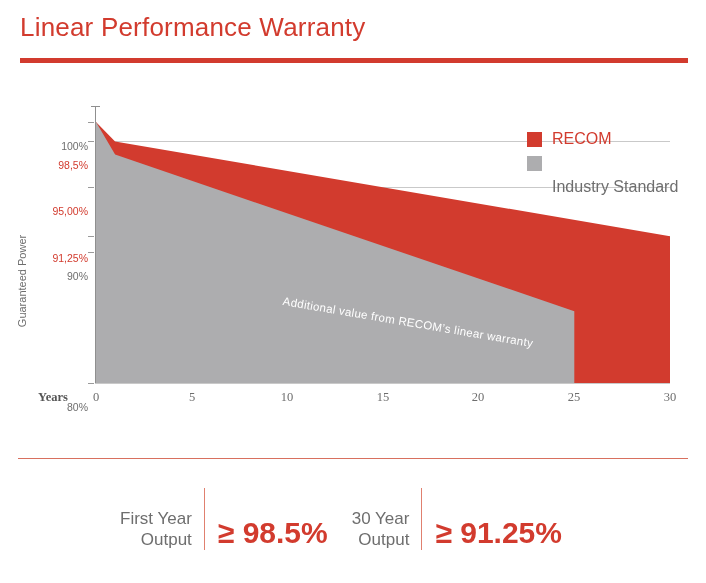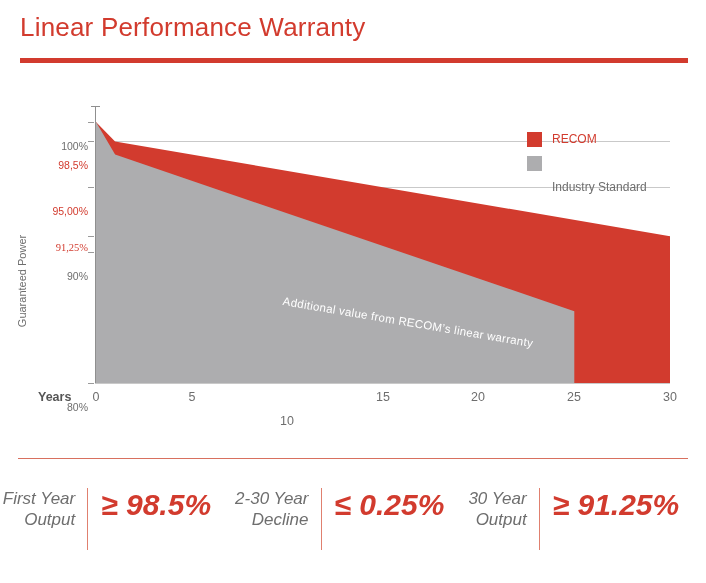--- a/index.html
+++ b/index.html
@@ -135,20 +135,21 @@
     background: #c9c9c9;
   }
 
   
   #xlabels {
     position: absolute;
     left: 0;
     top: 300px;
     width: 606px;
     height: 26px;
+    font-family: Liberation Serif, serif;
   }
   .xlabel {
     position: absolute;
     top: 0;
     width: 40px;
     margin-left: -20px;
     text-align: center;
     font-size: 12.5px;
     color: #6e6e6e;
   }
@@ -174,21 +175,21 @@
     height: 22px;
     margin-bottom: 2px;
   }
   .legend-swatch {
     width: 15px;
     height: 15px;
     margin-right: 10px;
     flex: 0 0 auto;
   }
   .legend-label {
-    font-size: 12px;
+    font-size: 16px;
     white-space: nowrap;
   }
 
   
   #annotation {
     position: absolute;
     left: 284px;
     top: 205px;
     font-size: 11.5px;
     color: #ffffff;
@@ -218,22 +219,21 @@
     position: absolute;
     left: 0;
     top: 48px;
     width: 706px;
     display: flex;
     align-items: center;
     justify-content: center;
   }
   .stat {
     display: flex;
-    align-items: flex-start;
-    font-style: italic;
+    align-items: flex-end;
   }
   .stat-label {
     text-align: right;
     font-size: 17px;
     line-height: 1.25;
     color: #6e6e6e;
     padding-right: 12px;
     white-space: pre-line;
   }
   .stat-divider {
@@ -276,21 +276,21 @@
   <div class="ytick" style="top:51px;"></div>
   <div class="ytick" style="top:97px;"></div>
   <div class="ytick" style="top:146px;"></div>
   <div class="ytick" style="top:162px;"></div>
   <div class="ytick" style="top:293px;"></div>
 
   <div id="ylabels">
     <div class="ylabel gray" style="top:27px;">100%</div>
     <div class="ylabel red" style="top:46px;">98,5%</div>
     <div class="ylabel red" style="top:92px;">95,00%</div>
-    <div class="ylabel red" style="top:129px;font-family:Liberation Serif, serif;">91,25%</div>
+    <div class="ylabel red" style="top:139px;">91,25%</div>
     <div class="ylabel gray" style="top:157px;">90%</div>
     <div class="ylabel gray" style="top:288px;">80%</div>
   </div>
 
   <div id="plot">
     <svg width="574" height="262" viewBox="0 0 574 262" xmlns="http://www.w3.org/2000/svg">
 
       <polygon fill="#D23B2E" points="0,0 19.1,19.6 574,114.2 574,261 0,261"></polygon>
 
       <polygon fill="#ADADAF" points="0,0 19.1,32.6 478.3,189.2 478.3,261 0,261"></polygon>
@@ -307,46 +307,40 @@
     <div class="legend-row">
       <span class="legend-swatch" style="background:#ADADAF;"></span>
       <span class="legend-label" style="color:#6e6e6e;margin-top:48px;">Industry Standard</span>
     </div>
   </div>
 
   <div id="xlabels">
     <div id="x-axis-title">Years</div>
     <div class="xlabel" style="left:96px;">0</div>
     <div class="xlabel" style="left:192px;">5</div>
-    <div class="xlabel" style="left:287px;margin-top:24px;">10</div>
+    <div class="xlabel" style="left:287px;">10</div>
     <div class="xlabel" style="left:383px;">15</div>
     <div class="xlabel" style="left:478px;">20</div>
     <div class="xlabel" style="left:574px;">25</div>
     <div class="xlabel" style="left:670px;text-align:center;">30</div>
   </div>
 
 </div>
 
 <div id="footer">
   <div id="footer-rule"></div>
   <div id="stats">
 
     <div class="stat">
       <div class="stat-label">First Year
 Output</div>
       <div class="stat-divider"></div>
       <div class="stat-value">≥ 98.5%</div>
     </div>
 
-    <div class="stat">
-      <div class="stat-label">2-30 Year
-Decline</div>
-      <div class="stat-divider"></div>
-      <div class="stat-value">≤ 0.25%</div>
-    </div>
 
     <div class="stat">
       <div class="stat-label">30 Year
 Output</div>
       <div class="stat-divider"></div>
       <div class="stat-value">≥ 91.25%</div>
     </div>
 
   </div>
 </div>

